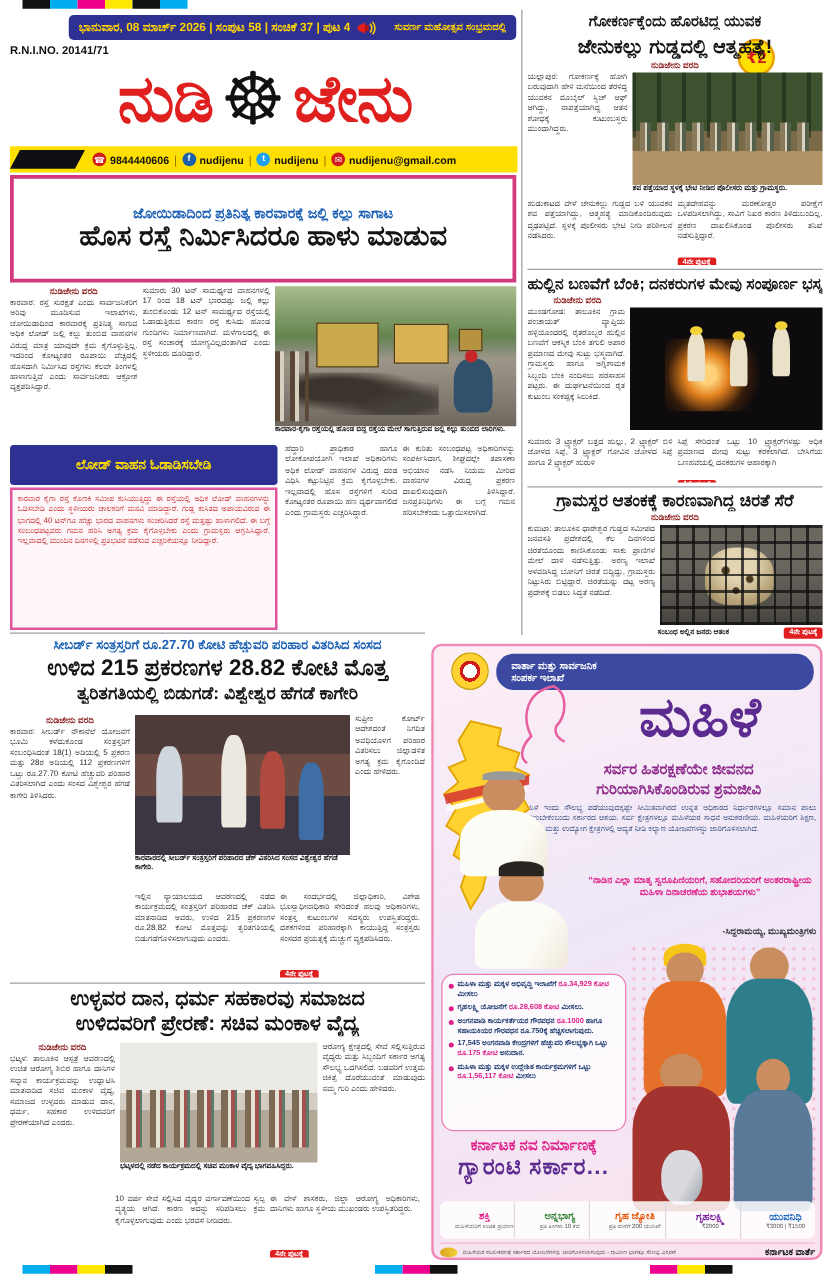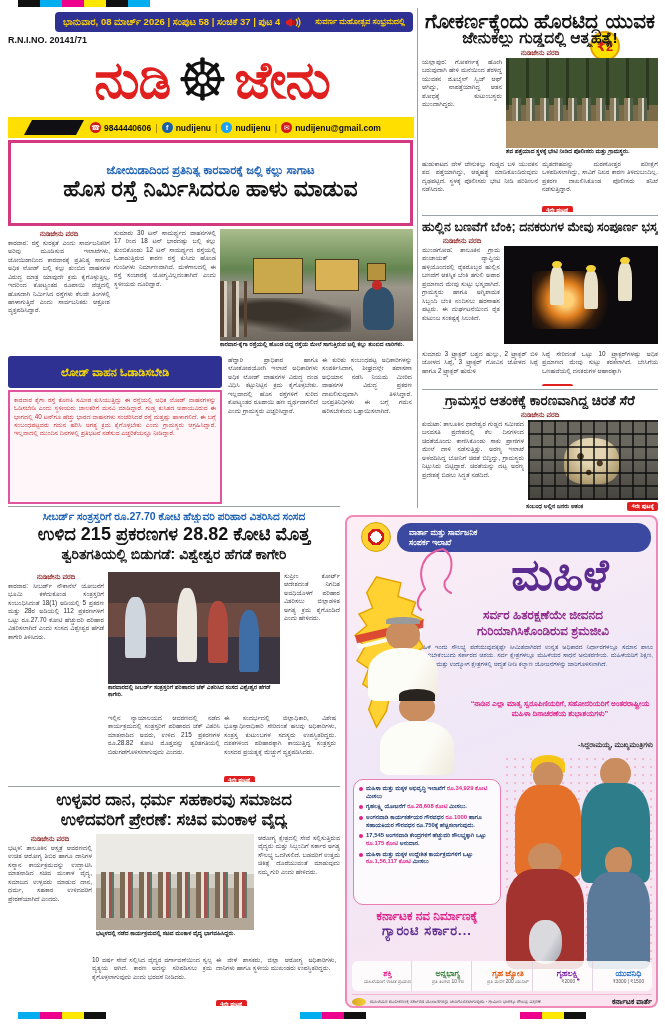--- a/index.html
+++ b/index.html
@@ -16,21 +16,21 @@
   .db-right{color:#ffd400;font-weight:bold;font-size:8px;white-space:nowrap;overflow:hidden;margin-left:auto;}
   .rni{left:8px;top:35px;font-size:9px;font-weight:bold;color:#101014;}
   .price{left:590px;top:31px;width:30px;height:30px;border-radius:50%;background:#ffe000;border:2px solid #e8a000;
          color:#d11a1a;font-weight:bold;font-size:13px;display:flex;align-items:center;justify-content:center;box-sizing:border-box;}
   
   .masthead{left:10px;top:44px;width:404px;height:72px;display:flex;align-items:center;justify-content:center;gap:6px;}
   .mh{font-size:52px;font-weight:800;color:#e01f1f;line-height:1;letter-spacing:-1px;}
   .wheel{font-size:58px;line-height:1;color:#111;}
   
   .contactbar{left:8px;top:117px;width:406px;height:21px;background:#ffdf00;display:flex;align-items:center;
-              gap:4px;padding-left:20px;box-sizing:border-box;overflow:hidden;}
+              gap:4px;padding-left:4px;box-sizing:border-box;overflow:hidden;}
   .para-black{width:52px;height:15px;background:#101014;transform:skewX(-28deg);margin-right:6px;}
   .c-item{display:flex;align-items:center;gap:3px;font-size:8.5px;font-weight:bold;color:#101014;white-space:nowrap;}
   .sep{color:#8a7400;font-size:9px;}
   .ci{width:11px;height:11px;border-radius:50%;display:flex;align-items:center;justify-content:center;
       font-size:7px;color:#fff;flex:0 0 auto;}
   .ci.ph{background:#d11a1a;}
   .ci.fb{background:#1b5faa;}
   .ci.tw{background:#1da1f2;}
   .ci.em{background:#d11a1a;}
   
@@ -137,21 +137,21 @@
   .pot{position:absolute;left:30%;top:62%;width:42%;height:34%;border-radius:45%;background:linear-gradient(120deg,#d9d9de 0 60%,#9aa0a8 100%);}
   .w4{left:56%;top:42%;width:42%;height:58%;}
   .w4 .wbody{background:#5b7a9a;}
   .bullets{left:6px;top:262px;width:148px;height:126px;border:1.5px solid #e87fb0;border-radius:10px;
            background:rgba(255,255,255,.78);box-sizing:border-box;padding:5px 5px 3px 5px;margin:0;list-style:none;}
   .adb{display:flex;gap:3px;margin-bottom:3px;}
   .dot{flex:0 0 auto;width:4px;height:4px;border-radius:50%;background:#e0218a;margin-top:2px;}
   .bt{font-size:5.9px;line-height:1.3;color:#1d3a6e;font-weight:bold;}
   .bt .amt{color:#e0218a;}
   .slogan1{left:6px;top:392px;width:148px;text-align:center;color:#e0218a;font-weight:800;font-size:12px;}
-  .slogan2{left:6px;top:406px;width:148px;text-align:center;color:#5b2b8f;font-weight:800;font-size:13px;letter-spacing:1px;}
+  .slogan2{left:6px;top:406px;width:148px;text-align:center;color:#5b2b8f;font-weight:800;font-size:18px;letter-spacing:1px;}
   .schemes{left:5px;top:444px;width:300px;height:30px;background:rgba(255,255,255,.85);border-radius:6px;
            display:flex;align-items:stretch;}
   .sch{flex:1;display:flex;flex-direction:column;align-items:center;justify-content:center;border-right:1px solid #e4d5e2;overflow:hidden;margin-left:12px;}
   .sch:last-child{border-right:none;}
   .sn{font-size:8px;font-weight:800;white-space:nowrap;}
   .ss{font-size:4.8px;color:#555;white-space:nowrap;}
   .sch:nth-child(1) .sn{color:#e0218a;}
   .sch:nth-child(2) .sn{color:#2e7d32;}
   .sch:nth-child(3) .sn{color:#e65100;}
   .sch:nth-child(4) .sn{color:#7b1fa2;}
@@ -309,21 +309,21 @@
     <div class="col body-txt" style="width:82px;height:120px;">ಆರೋಗ್ಯ ಕ್ಷೇತ್ರದಲ್ಲಿ ಸೇವೆ ಸಲ್ಲಿಸುತ್ತಿರುವ ವೈದ್ಯರು ಮತ್ತು ಸಿಬ್ಬಂದಿಗೆ ಸರ್ಕಾರ ಅಗತ್ಯ ಸೌಲಭ್ಯ ಒದಗಿಸಲಿದೆ. ಬಡವರಿಗೆ ಉತ್ತಮ ಚಿಕಿತ್ಸೆ ದೊರೆಯುವಂತೆ ಮಾಡುವುದು ನಮ್ಮ ಗುರಿ ಎಂದು ಹೇಳಿದರು.</div>
   </div>
   <div class="abs flexrow" style="left:92px;top:956px;width:248px;height:50px;">
     <div class="col body-txt" style="width:120px;height:50px;">10 ವರ್ಷ ಸೇವೆ ಸಲ್ಲಿಸಿದ ವೈದ್ಯರ ವರ್ಗಾವಣೆಯಿಂದ ಸ್ವಲ್ಪ ವ್ಯತ್ಯಯ ಆಗಿದೆ. ಕಾರಣ ಅದನ್ನು ಸರಿಪಡಿಸಲು ಕ್ರಮ ಕೈಗೊಳ್ಳಲಾಗುವುದು ಎಂದು ಭರವಸೆ ನೀಡಿದರು.</div>
     <div class="col" style="width:120px;">
       <div class="body-txt" style="height:36px;">ಈ ವೇಳೆ ಶಾಸಕರು, ಜಿಲ್ಲಾ ಆರೋಗ್ಯ ಅಧಿಕಾರಿಗಳು, ದಾನಿಗಳು ಹಾಗೂ ಸ್ಥಳೀಯ ಮುಖಂಡರು ಉಪಸ್ಥಿತರಿದ್ದರು.</div>
       <span class="jump">4ನೇ ಪುಟಕ್ಕೆ</span>
     </div>
   </div>
 
-  <div class="abs h-line r-h" style="left:422px;top:10px;width:236px;font-size:20px;">ಗೋಕರ್ಣಕ್ಕೆಂದು ಹೊರಟಿದ್ದ ಯುವಕ</div>
+  <div class="abs h-line r-h" style="left:422px;top:10px;width:236px;font-size:12px;">ಗೋಕರ್ಣಕ್ಕೆಂದು ಹೊರಟಿದ್ದ ಯುವಕ</div>
   <div class="abs h-line r-h" style="left:422px;top:29px;width:236px;font-size:15.5px;">ಜೇನುಕಲ್ಲು ಗುಡ್ಡದಲ್ಲಿ ಆತ್ಮಹತ್ಯೆ!</div>
   <div class="abs byline" style="left:422px;top:48px;width:236px;">ನುಡಿಜೇನು ವರದಿ</div>
   <div class="abs flexrow" style="left:422px;top:58px;width:236px;height:100px;">
     <div class="col body-txt" style="width:80px;height:100px;">ಯಲ್ಲಾಪುರ: ಗೋಕರ್ಣಕ್ಕೆ ಹೋಗಿ ಬರುವುದಾಗಿ ಹೇಳಿ ಮನೆಯಿಂದ ತೆರಳಿದ್ದ ಯುವಕನ ಮೊಬೈಲ್ ಸ್ವಿಚ್ ಆಫ್ ಆಗಿದ್ದು, ನಾಪತ್ತೆಯಾಗಿದ್ದ ಆತನ ಶೋಧಕ್ಕೆ ಕುಟುಂಬಸ್ಥರು ಮುಂದಾಗಿದ್ದರು.</div>
     <div style="width:152px;">
       <div class="ph ph-forest" style="width:152px;height:90px;">
         <div class="trees"></div>
         <div class="crowd"></div>
       </div>
       <div class="caption" style="height:9px;">ಶವ ಪತ್ತೆಯಾದ ಸ್ಥಳಕ್ಕೆ ಭೇಟಿ ನೀಡಿದ ಪೊಲೀಸರು ಮತ್ತು ಗ್ರಾಮಸ್ಥರು.</div>

